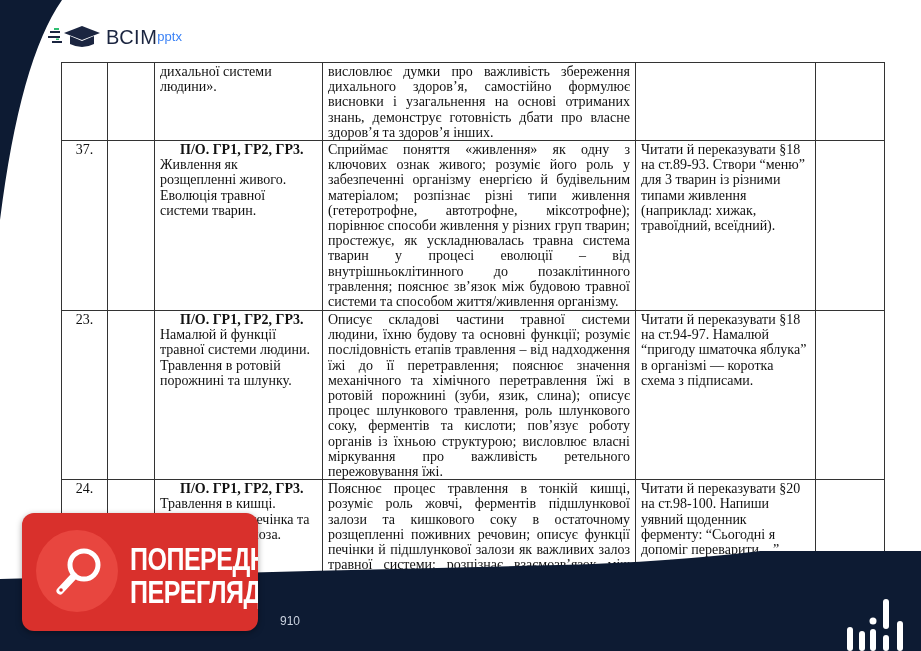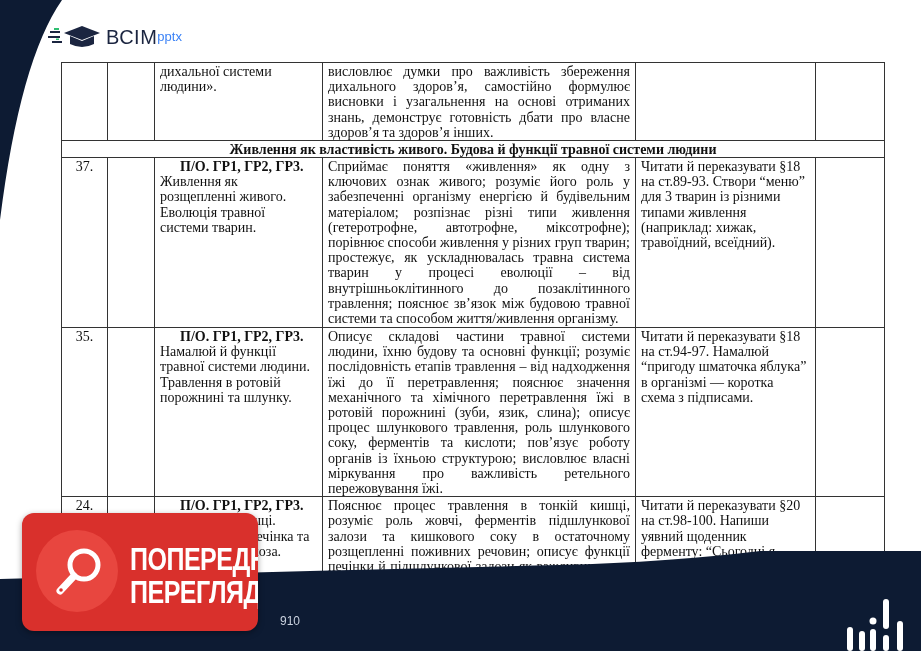--- a/index.html
+++ b/index.html
@@ -56,36 +56,33 @@
   </colgroup>
   <tbody>
       <tr style="height:74px">
     <td></td>
     <td></td>
     <td>дихальної системи людини».</td>
     <td class="just">висловлює думки про важливість збереження дихального здоров’я, самостійно формулює висновки і узагальнення на основі отриманих знань, демонструє готовність дбати про власне здоров’я та здоров’я інших.</td>
     <td></td>
     <td></td>
   </tr>
-  <tr>
-    <td class="section" colspan="6">Живлення як властивість живого. Будова й функції травної системи людини</td>
-  </tr>
   <tr style="height:170px">
     <td class="num">37.</td>
     <td></td>
     <td>
           <div class="bold">П/О. ГР1, ГР2, ГР3.</div>
           <div>Живлення як розщепленні живого. Еволюція травної системи тварин.</div>
         </td>
     <td class="just">Сприймає поняття «живлення» як одну з ключових ознак живого; розуміє його роль у забезпеченні організму енергією й будівельним матеріалом; розпізнає різні типи живлення (гетеротрофне, автотрофне, міксотрофне); порівнює способи живлення у різних груп тварин; простежує, як ускладнювалась травна система тварин у процесі еволюції – від внутрішньоклітинного до позаклітинного травлення; пояснює зв’язок між будовою травної системи та способом життя/живлення організму.</td>
     <td>Читати й переказувати §18 на ст.89-93. Створи “меню” для 3 тварин із різними типами живлення (наприклад: хижак, травоїдний, всеїдний).</td>
     <td></td>
   </tr>
   <tr style="height:150px">
-    <td class="num">35.</td>
+    <td class="num">23.</td>
     <td></td>
     <td>
           <div class="bold">П/О. ГР1, ГР2, ГР3.</div>
           <div>Намалюй й функції травної системи людини. Травлення в ротовій порожнині та шлунку.</div>
         </td>
     <td class="just">Описує складові частини травної системи людини, їхню будову та основні функції; розуміє послідовність етапів травлення – від надходження їжі до її перетравлення; пояснює значення механічного та хімічного перетравлення їжі в ротовій порожнині (зуби, язик, слина); описує процес шлункового травлення, роль шлункового соку, ферментів та кислоти; пов’язує роботу органів із їхньою структурою; висловлює власні міркування про важливість ретельного пережовування їжі.</td>
     <td>Читати й переказувати §18 на ст.94-97. Намалюй “пригоду шматочка яблука” в організмі — коротка схема з підписами.</td>
     <td></td>
   </tr>
   <tr style="height:103px">

